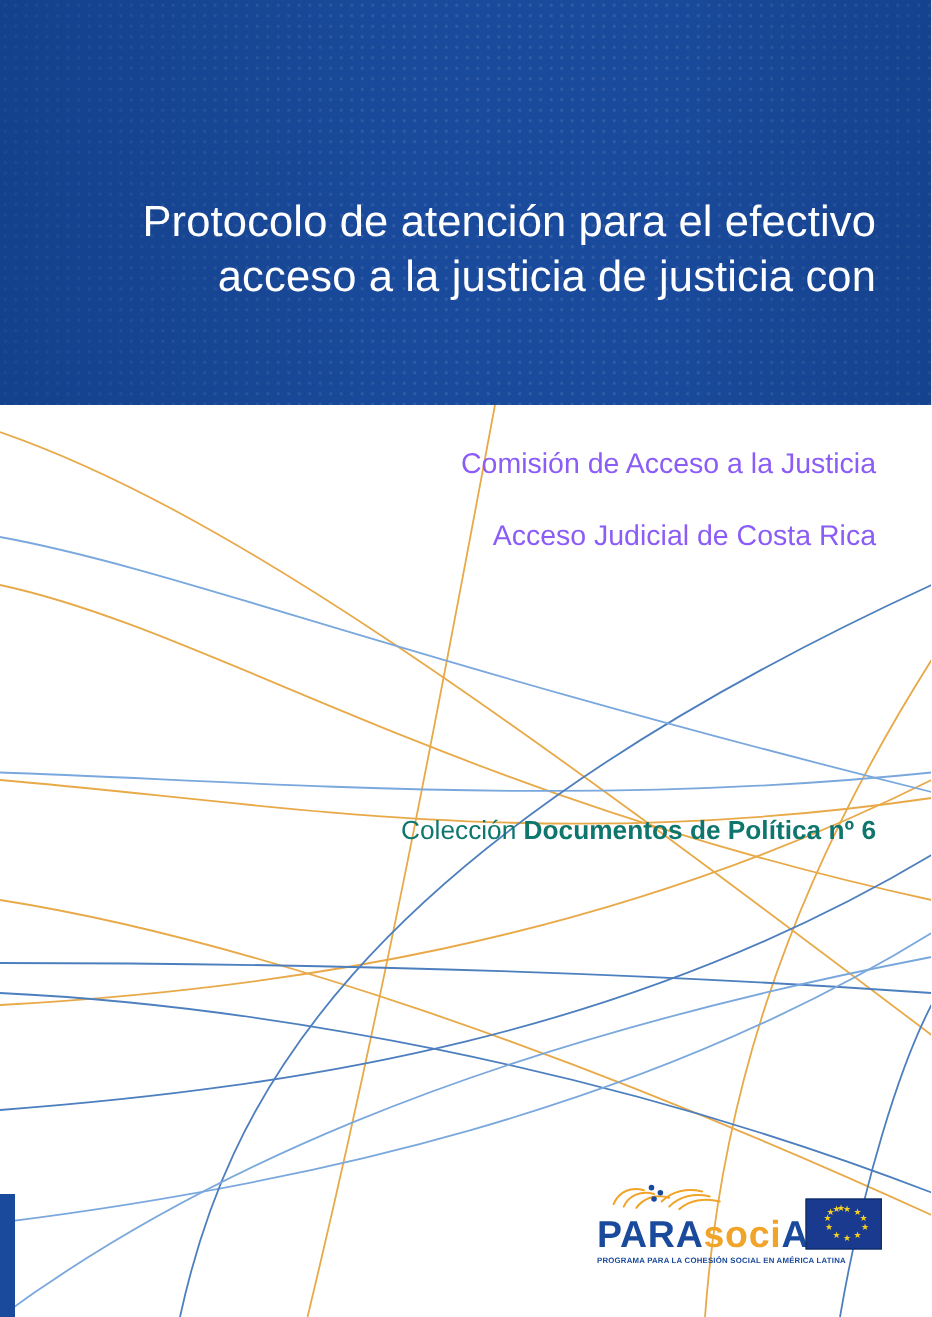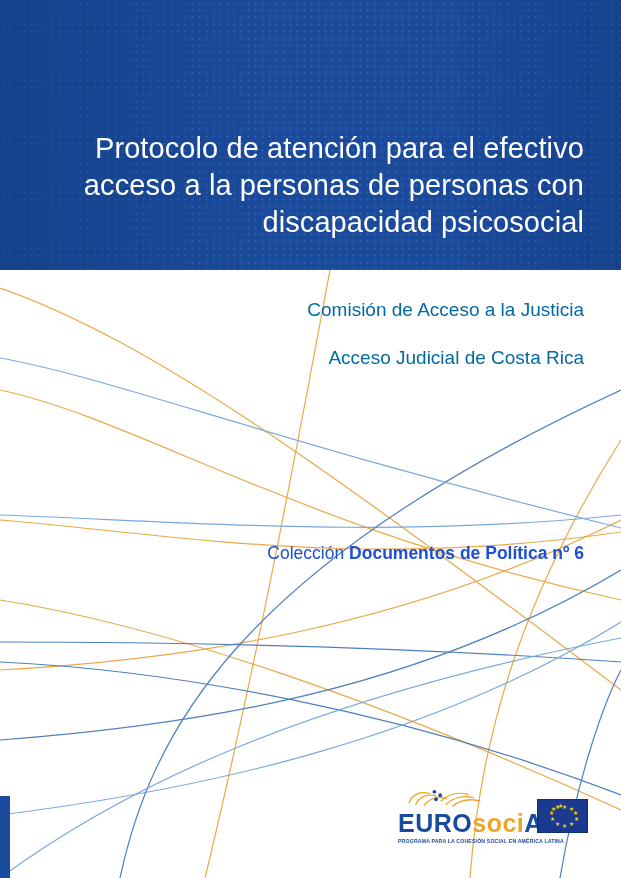--- a/index.html
+++ b/index.html
@@ -69,35 +69,35 @@
     height: 608px;
   }
 
   
   .author-block {
     position: absolute;
     right: 37px;
     top: 295px;
     width: 520px;
     text-align: right;
-    color: #0369a1;
+    color: #8b5cf6;
     font-size: 19px;
     line-height: 1.6;
   }
   .author-line { display: block; }
   .author-line.second { margin-top: 18px; }
 
   
   .collection-block {
     position: absolute;
     right: 37px;
     top: 540px;
     width: 520px;
     text-align: right;
-    color: #1d4ed8;
+    color: #0f766e;
     font-size: 17.5px;
     line-height: 1.55;
   }
   .collection-line { display: block; }
   .collection-line b { font-weight: bold; }
 
   
   .bottom-tab {
     position: absolute;
     left: 0;
@@ -161,22 +161,21 @@
 
 <div class="page">
 
   <div class="header-band">
     <div class="header-dots"></div>
     <div class="header-fade"></div>
   </div>
 
   <div class="title-block">
     <span class="title-line">Protocolo de atención para el efectivo</span>
-    <span class="title-line">acceso a la personas de personas con</span>
-    <span class="title-line">discapacidad psicosocial</span>
+    <span class="title-line">acceso a la justicia de justicia con</span>
   </div>
 
   <svg class="curves" viewBox="0 0 621 608" preserveAspectRatio="none">
     <g fill="none" stroke-width="1.2">
       <path d="M0,18 C150,70 330,200 621,420" stroke="#e8a948"></path>
       <path d="M0,120 C140,150 300,260 621,330" stroke="#e8a948"></path>
       <path d="M0,250 C180,265 360,300 621,262" stroke="#e8a948"></path>
       <path d="M0,330 C160,355 380,430 621,540" stroke="#e8a948"></path>
       <path d="M0,400 C180,390 400,360 621,250" stroke="#e8a948"></path>
       <path d="M330,0 C300,160 260,380 205,608" stroke="#e8a948"></path>
@@ -214,21 +213,21 @@
         <path d="M44,14 C52,6 64,3 76,6"></path>
         <path d="M50,18 C58,10 70,7 82,10"></path>
         <path d="M58,20 C66,13 78,11 90,14"></path>
       </g>
       <g fill="#1a4a9c">
         <circle cx="36" cy="3" r="2.2"></circle>
         <circle cx="43" cy="7" r="2.2"></circle>
         <circle cx="38" cy="12" r="2.2"></circle>
       </g>
     </svg>
-    <div class="logo-word"><span class="logo-euro">EURO</span><span class="logo-soci">soci</span><span class="logo-al">AL</span></div>
+    <div class="logo-word"><span class="logo-euro">PARA</span><span class="logo-soci">soci</span><span class="logo-al">AL</span></div>
     <div class="logo-tag">PROGRAMA PARA LA COHESIÓN SOCIAL EN AMÉRICA LATINA</div>
     <div class="eu-flag">
       <span class="eu-star" style="left:24px;top:4px;">★</span>
       <span class="eu-star" style="left:31px;top:5.5px;">★</span>
       <span class="eu-star" style="left:35px;top:10px;">★</span>
       <span class="eu-star" style="left:36px;top:16px;">★</span>
       <span class="eu-star" style="left:31px;top:21px;">★</span>
       <span class="eu-star" style="left:24px;top:23px;">★</span>
       <span class="eu-star" style="left:17px;top:21px;">★</span>
       <span class="eu-star" style="left:12px;top:16px;">★</span>

